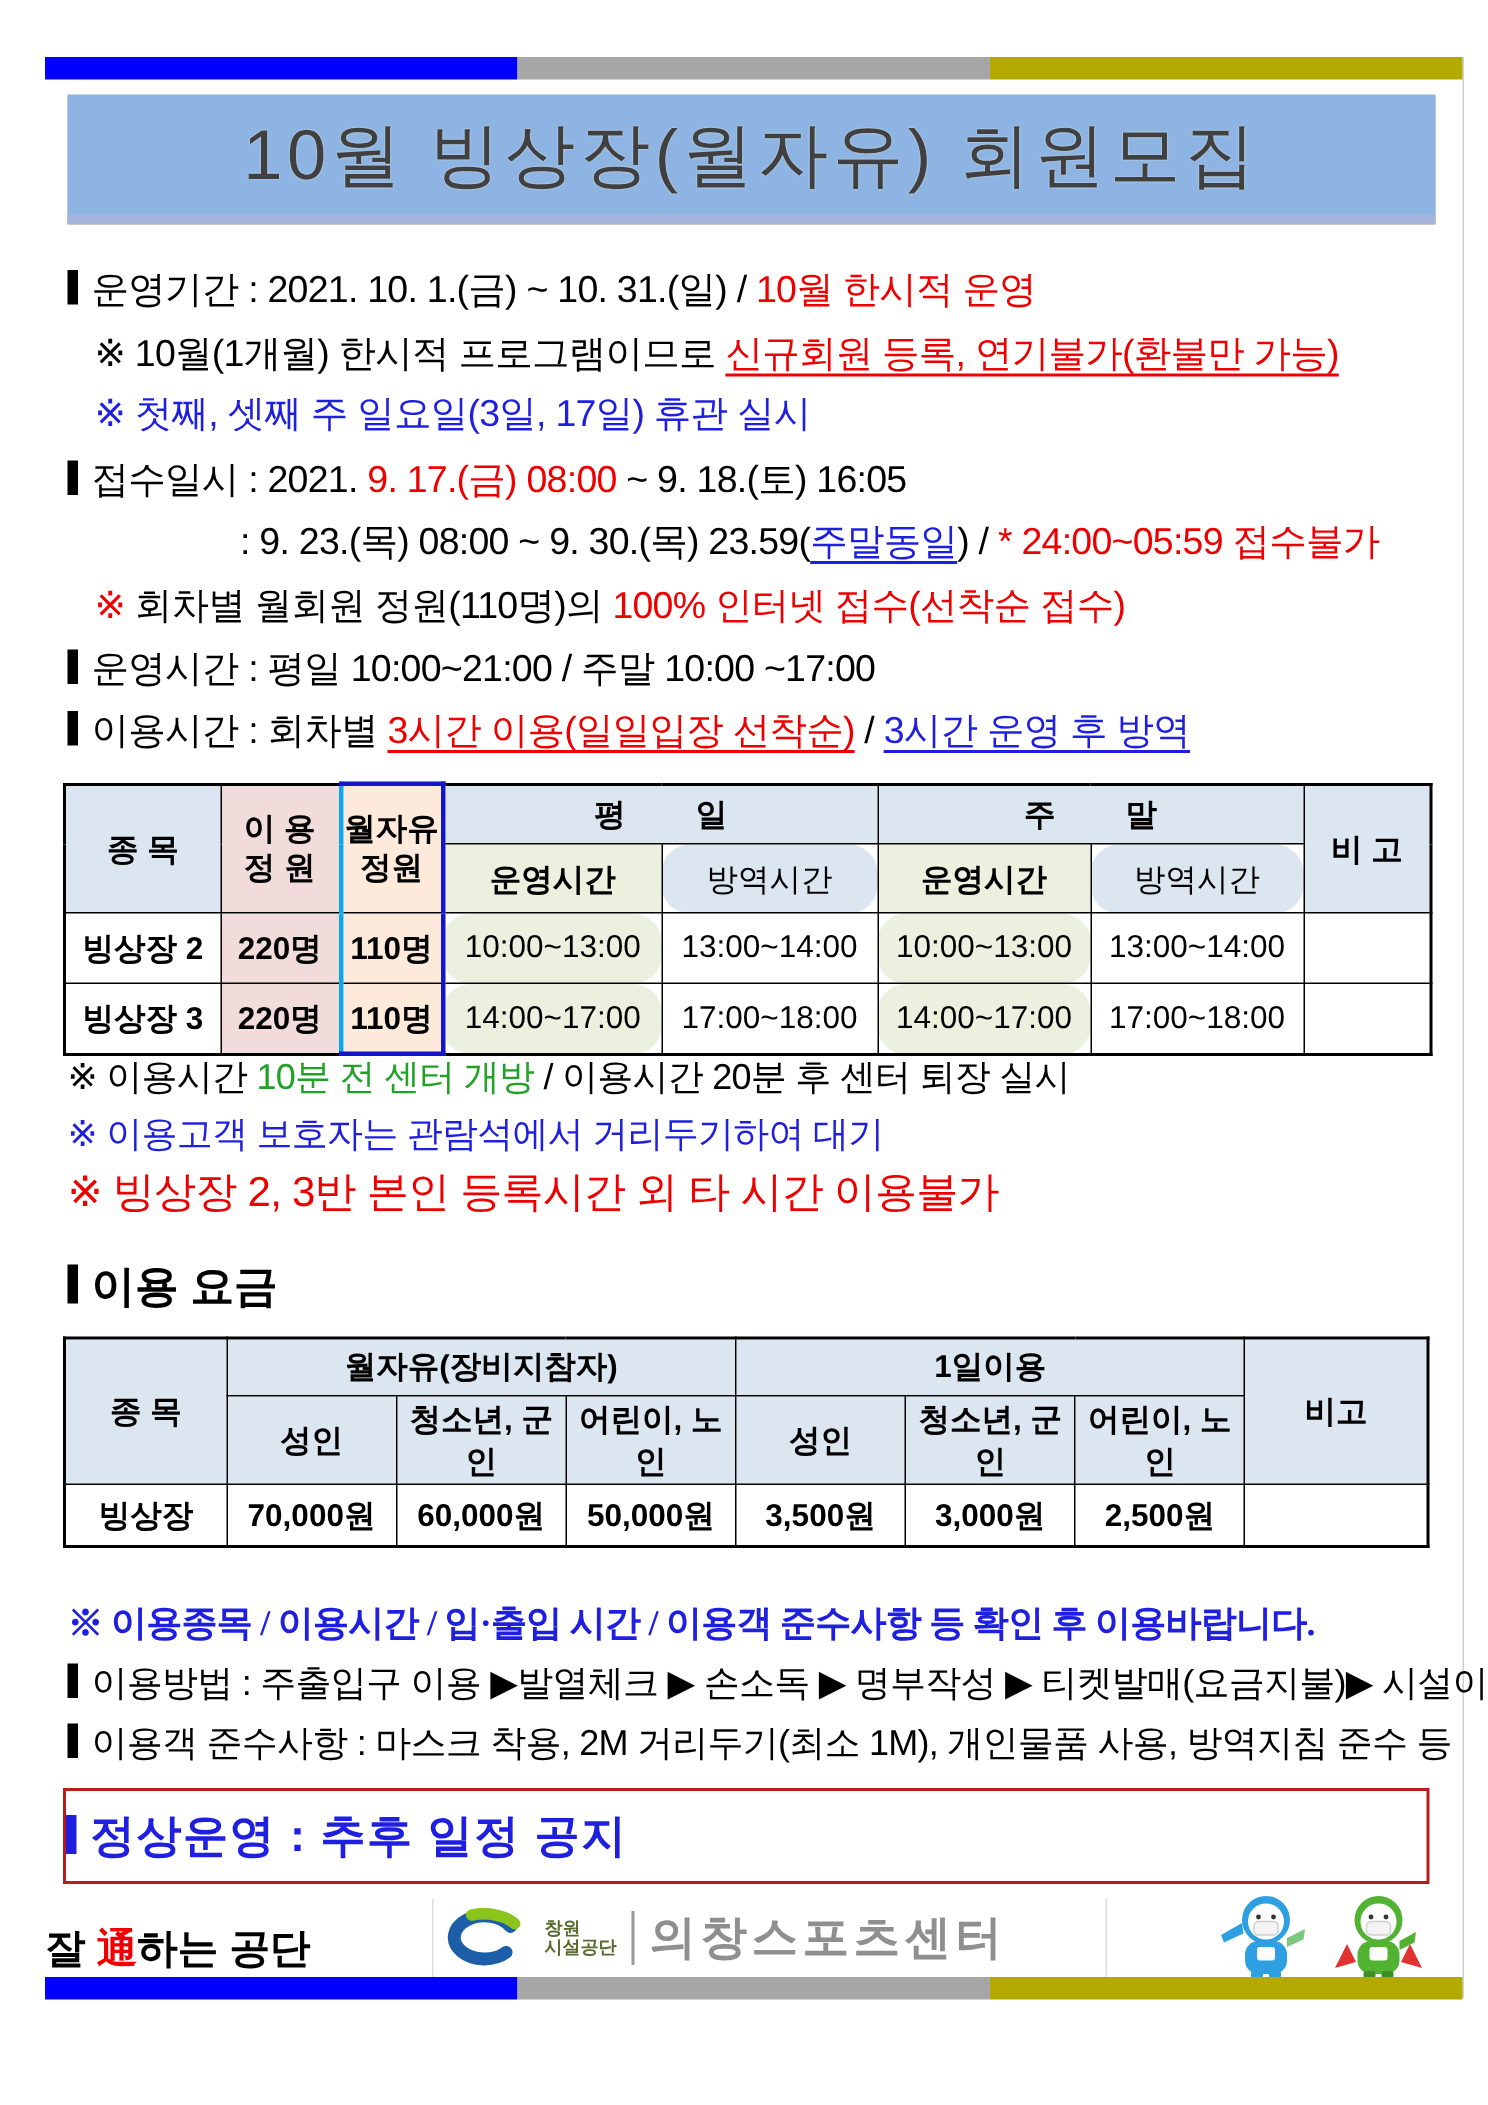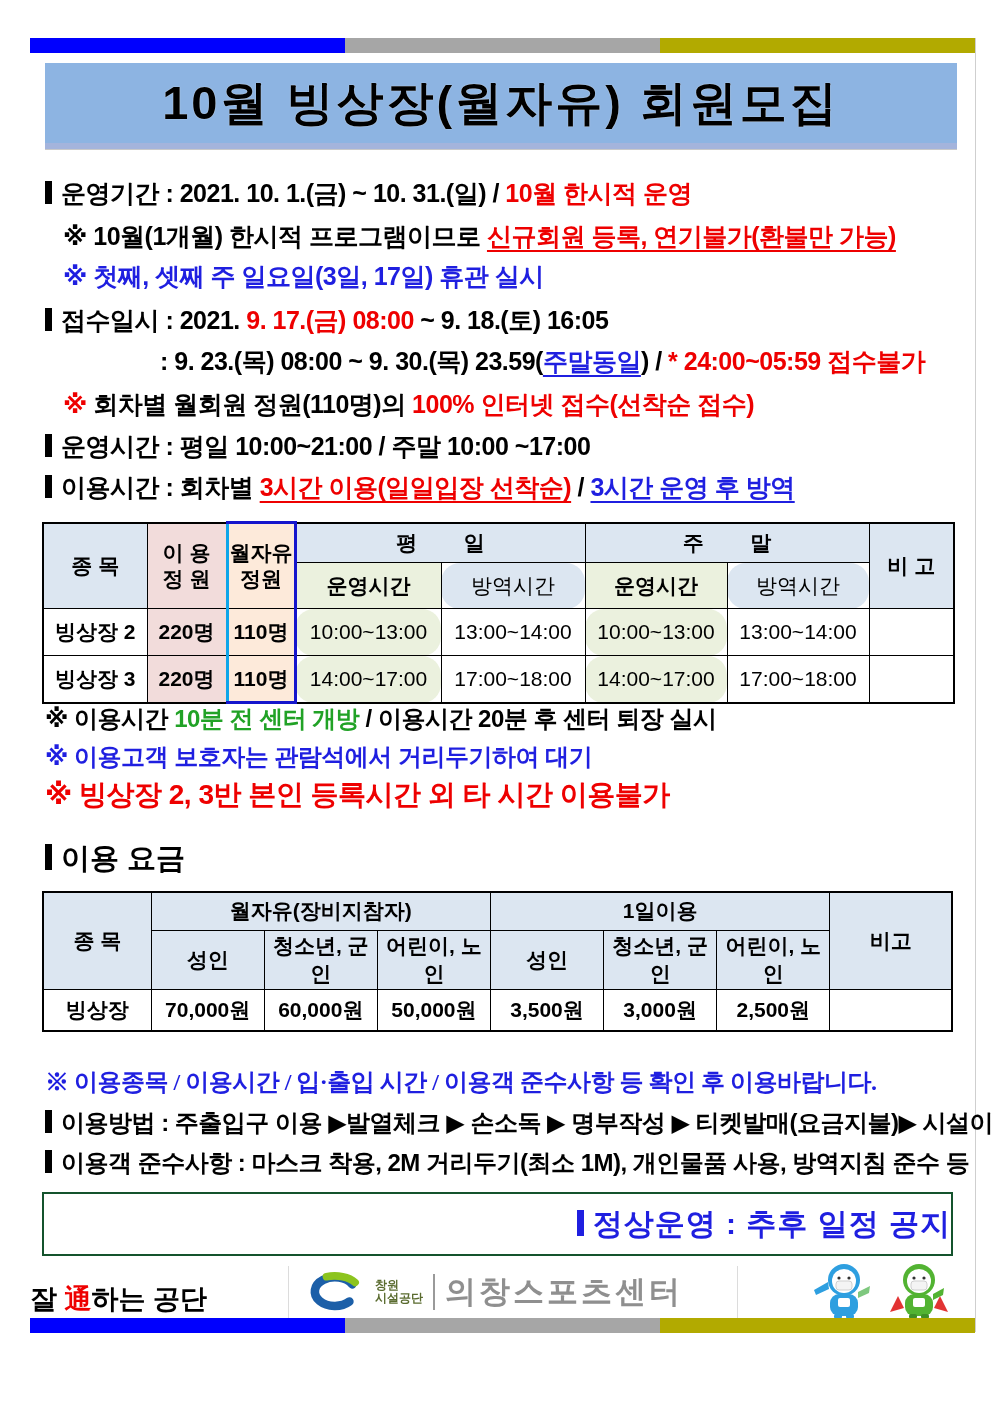--- a/index.html
+++ b/index.html
@@ -11,24 +11,24 @@
   .bar{position:absolute;left:30px;width:945px;height:15px;display:flex;}
   .bar .seg-blue{width:315px;background:#0000fe;}
   .bar .seg-gray{width:315px;background:#a6a6a6;}
   .bar .seg-olive{width:315px;background:#b2aa00;}
   .bar-top{top:38px;} .bar-bottom{top:1318px;}
 
   
   .banner{position:absolute;top:63px;left:45px;width:912px;height:80px;background:#8db4e2;
           border-bottom:6px solid #a4b4dc;box-shadow:0 1px 0 #c9c9c9;
           display:flex;align-items:center;justify-content:center;}
-  .banner h1{margin:0;font-size:47px;font-weight:700;color:#000000;letter-spacing:3px;text-shadow:0 0 1px #fff;}
-
-  
-  .line{position:absolute;left:45px;font-size:25px;font-weight:700;line-height:34px;
+  .banner h1{margin:0;font-size:47px;font-weight:400;color:#404040;letter-spacing:3px;text-shadow:0 0 1px #fff;}
+
+  
+  .line{position:absolute;left:45px;font-size:25px;font-weight:400;line-height:34px;
         letter-spacing:-0.5px;white-space:nowrap;color:#000;}
   .mk{display:inline-block;width:7px;height:23px;background:#000;margin-right:9px;vertical-align:-2px;}
   .mk-blue{background:#1f1fe0;}
   .indent{padding-left:18px;}
   .red{color:#ee0000;} .blue{color:#1f1fe0;} .green{color:#21a226;}
   .ul{text-decoration:underline;text-underline-offset:5px;text-decoration-thickness:2px;}
 
   
   table{border-collapse:collapse;table-layout:fixed;position:absolute;left:42px;width:911px;}
   td{border:1px solid #000;text-align:center;vertical-align:middle;overflow:hidden;}
@@ -40,29 +40,29 @@
   .bold{font-weight:700;} .normal{font-weight:400;border-radius:19px;}
   .bl{border-left:3px solid #0ea5e9;margin-top:40px;} .br{border-right:3px solid #1515cc;}
   .bt{border-top:3px solid #1515cc;} .bb{border-bottom:3px solid #1515cc;}
   .outer{border:2px solid #000;}
 
   .fee-heading{position:absolute;left:45px;top:840px;font-size:29px;font-weight:800;line-height:36px;text-align:right;}
   .serif-note{position:absolute;left:45px;font-size:24px;font-weight:700;letter-spacing:-0.5px;
               font-family:"Liberation Serif","DejaVu Serif",serif;color:#1f1fe0;white-space:nowrap;}
 
   
-  .notice-box{position:absolute;top:1192px;left:42px;width:907px;height:60px;border:2px solid #14532d;
-              display:flex;align-items:center;justify-content:flex-end;}
+  .notice-box{position:absolute;top:1192px;left:42px;width:907px;height:60px;border:2px solid #b91c1c;
+              display:flex;align-items:center;justify-content:flex-start;}
   .notice-box .txt{font-size:30px;font-weight:800;color:#1f1fe0;letter-spacing:1px;}
 
   
   .slogan{position:absolute;left:30px;top:1281px;font-size:27px;font-weight:800;letter-spacing:0;}
   .logo-strip{position:absolute;left:288px;top:1266px;width:450px;height:52px;
               border-left:1px solid #dcdcdc;border-right:1px solid #dcdcdc;
-              display:flex;align-items:center;gap:10px;padding:0 18px;box-sizing:border-box;}
+              display:flex;align-items:center;gap:10px;padding:0 6px;box-sizing:border-box;}
   .org-small{font-size:12px;font-weight:700;color:#5a6b2f;white-space:pre-line;line-height:13px;}
   .logo-divider{width:2px;height:36px;background:#9a9a9a;}
   .center-name{font-size:31px;font-weight:800;color:#8f8f8f;letter-spacing:3px;}
   .mascots{position:absolute;left:812px;top:1262px;display:flex;gap:14px;align-items:flex-end;}
 </style>
 </head>
 <body>
 
 <div class="page">
   <div class="page-edge"></div>

